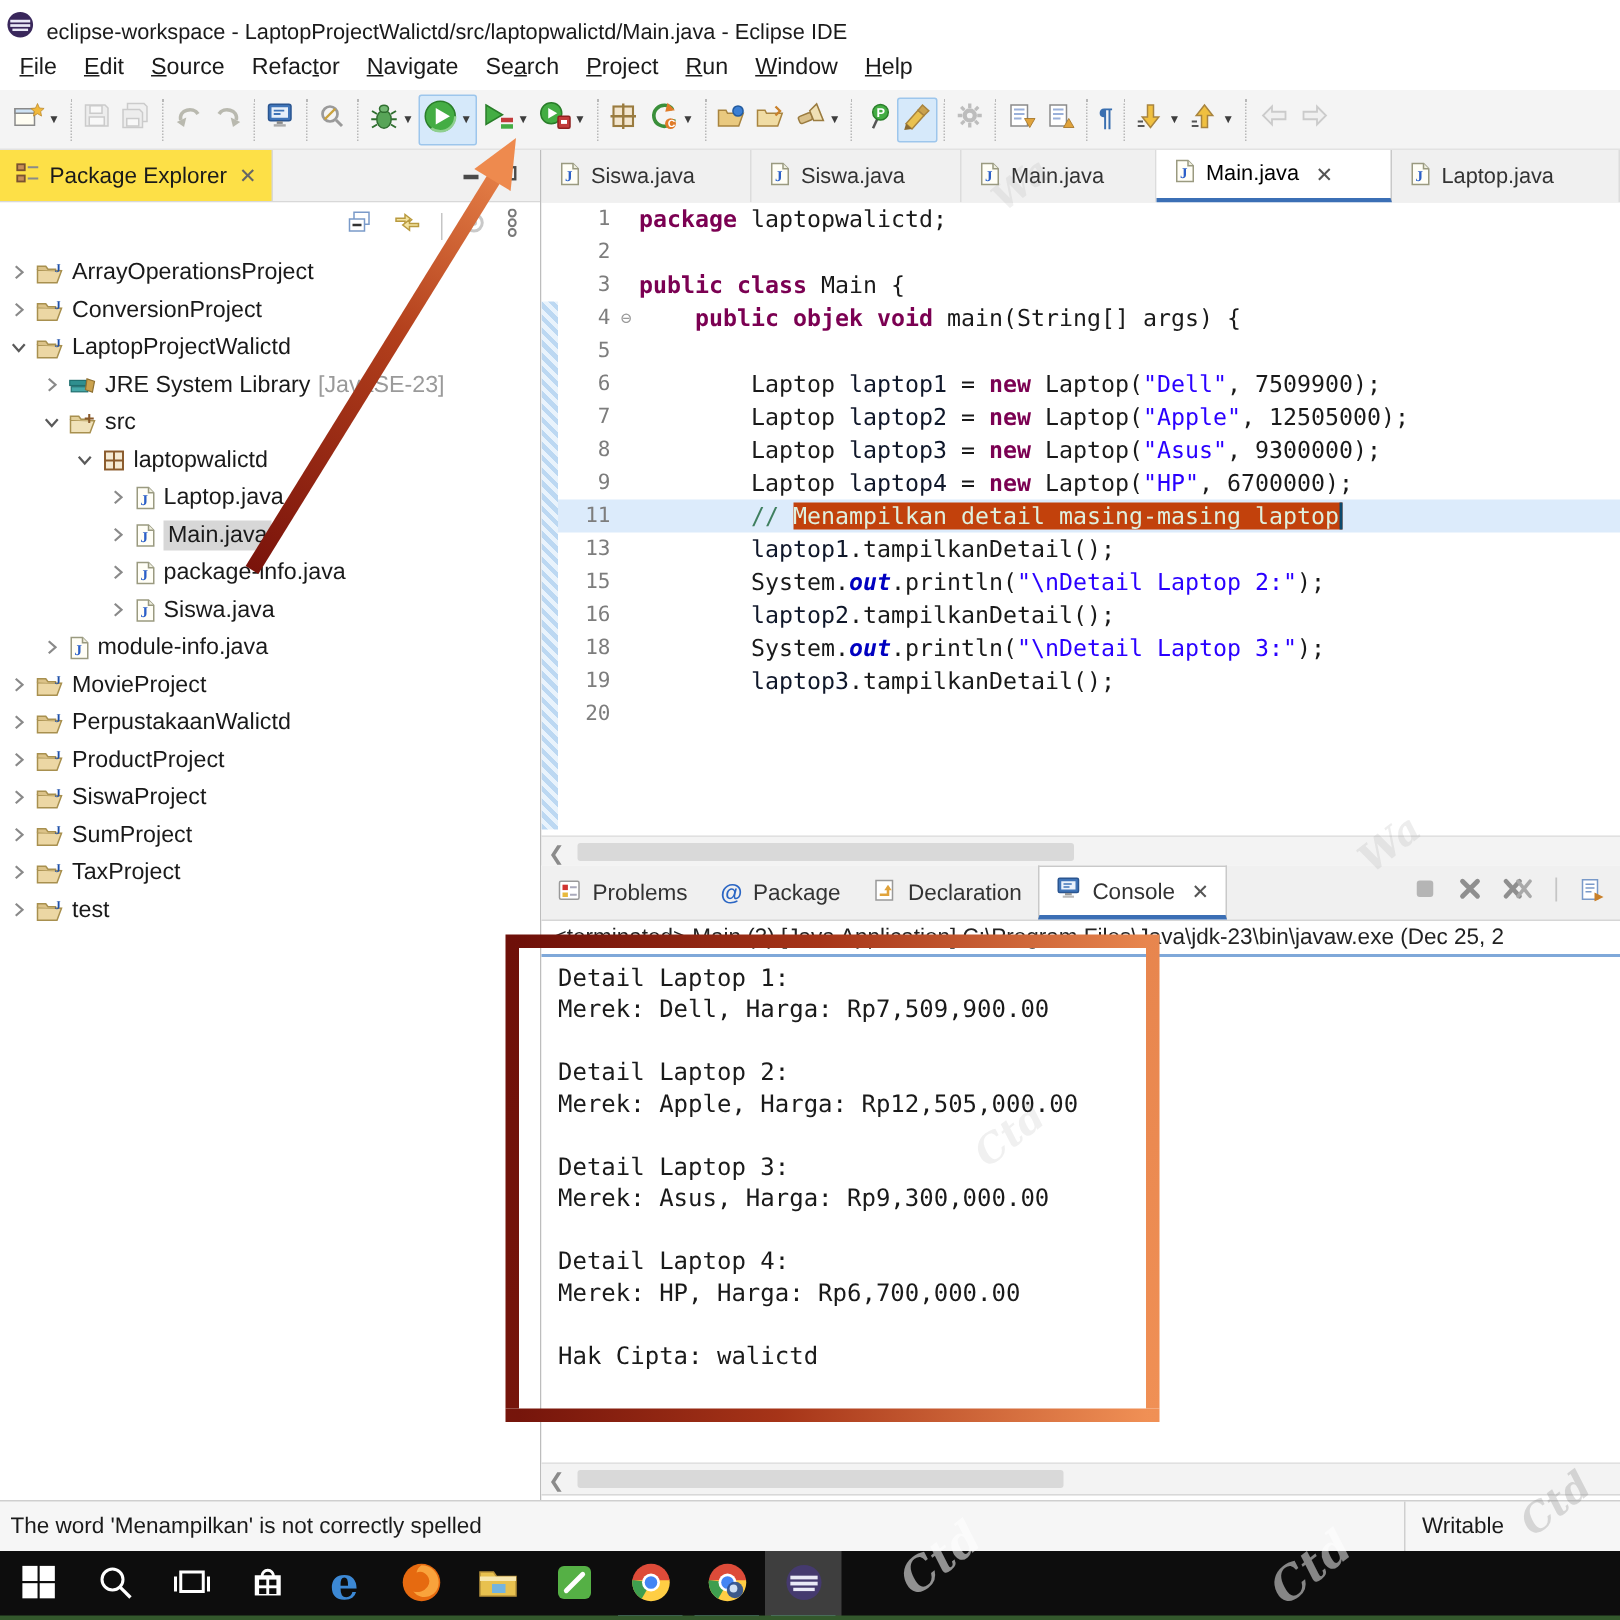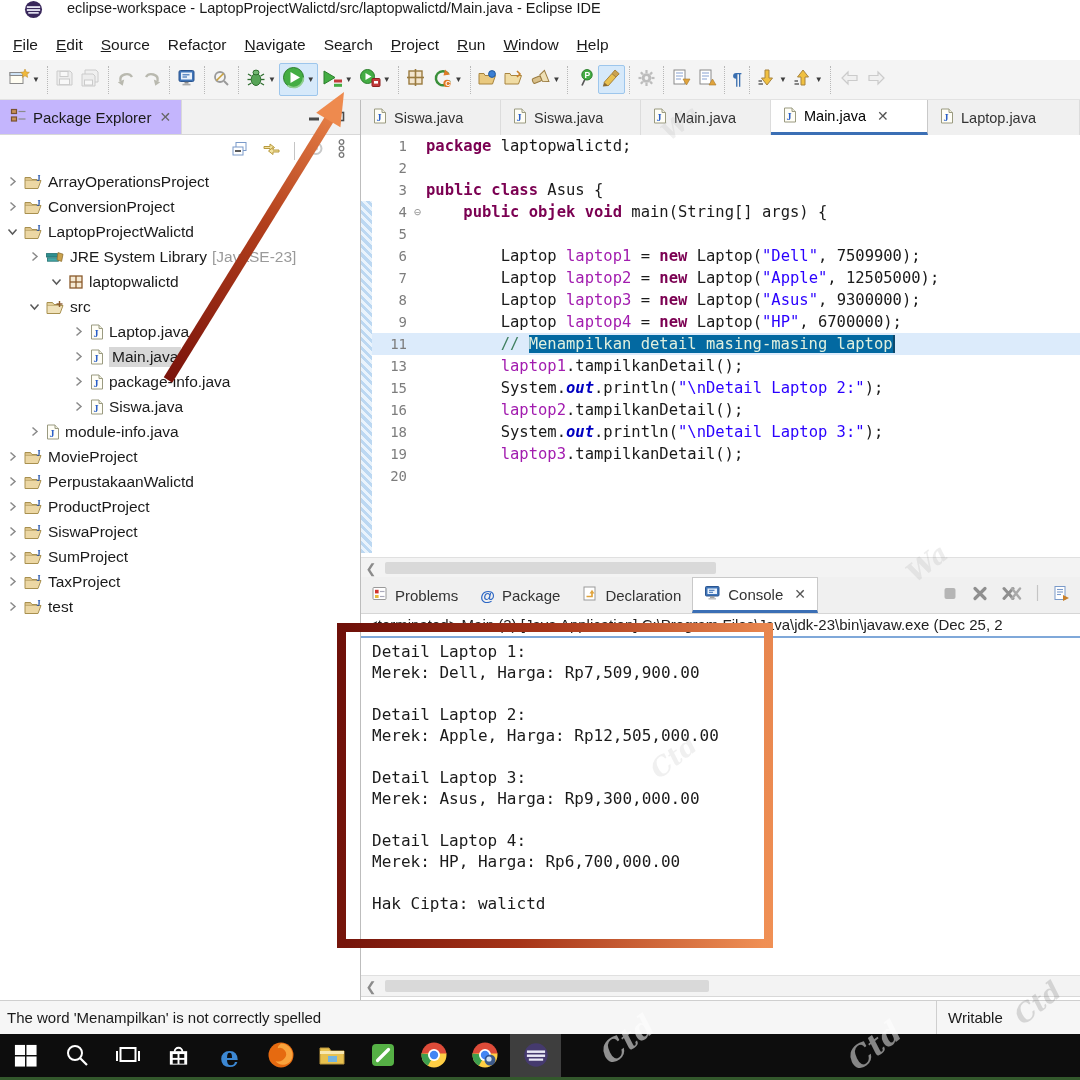--- a/index.html
+++ b/index.html
@@ -1,37 +1,37 @@
 <!DOCTYPE html>
 <html><head>
 <meta charset="utf-8">
 <style>
   html,body{margin:0;padding:0;background:#888}
   .screen{position:relative;width:1080px;height:1080px;background:#fff;overflow:hidden;
           font-family:"Liberation Sans",sans-serif;color:#1a1a1a}
   
   .titlebar{position:absolute;top:0;left:0;width:1080px;height:30px;background:#fff;
-            display:flex;align-items:flex-start;gap:24px;padding-left:24px;box-sizing:border-box;font-size:14.5px}
+            display:flex;align-items:flex-end;gap:8px;padding-left:4px;box-sizing:border-box;font-size:14.5px}
   .menubar{position:absolute;top:30px;left:0;width:1080px;height:30px;background:#fff;
            display:flex;align-items:center;padding-left:4px;font-size:15.5px}
   .menu-item{padding:3px 9px;cursor:default}
   .menu-item u{text-decoration:underline}
   .toolbar{position:absolute;top:60px;left:0;width:1080px;height:40px;background:#f4f4f4;
            border-bottom:1px solid #e2e2e2;display:flex;align-items:center;padding-left:2px;box-sizing:border-box}
   .tb-group{display:flex;align-items:center;height:28px;padding:0 4px;border-left:1px dotted #b8b8b8}
   .tb-group:first-child{border-left:none}
   .tb-btn{display:flex;align-items:center;padding:2px 2px;border-radius:2px;border:1px solid transparent}
   .tb-btn.hl{background:#d6e9fa;border:1px solid #9dc6ec}
   .tb-btn.dis{opacity:.45;filter:grayscale(.9)}
   .caret{font-size:8px;color:#3d3d3d;margin-left:2px}
   
   .left-panel{position:absolute;top:100px;left:0;width:361px;height:900px;background:#fff;
               border-right:1px solid #bdbdbd;box-sizing:border-box}
   .pe-header{height:34px;border-bottom:1px solid #d8d8d8;display:flex;align-items:stretch;background:#f1f1f1}
-  .pe-tab{display:flex;align-items:center;gap:6px;background:#c4b5fd;padding:0 10px;font-size:15px;
+  .pe-tab{display:flex;align-items:center;gap:6px;background:#fde047;padding:0 10px;font-size:15px;
           border-right:1px solid #d8d8d8}
   .pe-close{color:#666;font-size:14px;margin-left:2px}
   .pe-winbtns{margin-left:auto;display:flex;align-items:center;gap:10px;padding-right:14px}
   .pe-toolbar{height:31px;display:flex;align-items:center;justify-content:flex-end;gap:13px;
               padding-right:14px;background:#fff}
   .pe-sep{width:1px;height:18px;background:#c5c5c5}
   .pe-tree{padding-top:3px;font-size:15.5px}
   .tree-row{height:25px;display:flex;align-items:center;gap:5px;white-space:nowrap}
   .tree-chev{width:13px;display:flex;justify-content:center}
   .tree-ico{display:flex;align-items:center}
@@ -51,23 +51,23 @@
   .ed-row{height:22px;line-height:22px;font-family:"DejaVu Sans Mono",monospace;font-size:15.5px;white-space:pre;display:flex}
   .ed-row.cur{background:#dcebfb}
   .ed-num{width:46px;text-align:right;color:#7d7d7d;font-size:14px;padding-right:2px;flex:none}
   .ed-fold{width:17px;flex:none;display:flex;align-items:center;justify-content:center;color:#9a9a9a;font-size:12px}
   .ed-text{flex:1}
   .tk-kw{color:#7b0052;font-weight:bold}
   .tk-str{color:#2a00ff}
   .tk-com{color:#3f7f5f}
   .tk-comw{color:#3f7f5f;text-decoration:underline;text-decoration-style:wavy;
            text-decoration-color:#d08e5e;text-decoration-thickness:1px;text-underline-offset:3px}
-  .tk-var{color:#a21caf}
+  .tk-var{color:#0f172a}
   .tk-fld{color:#0000c0;font-style:italic;font-weight:bold}
-  .tk-sel{background:#0369a1;color:#dff0df;border-right:2px solid #0c4a6e}
+  .tk-sel{background:#c2410c;color:#dff0df;border-right:2px solid #0c4a6e}
   .hscroll{position:absolute;left:0;width:719px;height:20px;background:#f3f3f3;border-top:1px solid #e0e0e0;
            border-bottom:1px solid #d8d8d8;display:flex;align-items:center}
   .hs-btn{width:20px;color:#8b8b8b;font-size:13px;text-align:center}
   .hs-thumb{height:12px;background:#d9d9d9;border-radius:2px}
   
   .console-panel{position:absolute;top:477px;left:0;width:719px;height:423px;background:#fff}
   .cons-tabs{height:36px;background:#f0f0f0;border-bottom:1px solid #d6d6d6;display:flex;align-items:stretch}
   .cons-tab{display:flex;align-items:center;gap:7px;padding:0 11px;font-size:15px;color:#333}
   .cons-tab.active{background:#fff;border:1px solid #c9c9c9;border-bottom:3px solid #3b6fb5}
   .cons-btns{margin-left:auto;display:flex;align-items:center;gap:14px;padding-right:10px}
@@ -468,50 +468,50 @@
           <span class="tree-ico">
             <svg width="19" height="15" viewBox="0 0 19 15">
               <rect x="0.5" y="4.6" width="11" height="3.4" fill="#2f8f8f" stroke="#1f6f6f" stroke-width=".8"></rect>
               <rect x="1.5" y="8.8" width="11" height="3.4" fill="#46a8a8" stroke="#1f6f6f" stroke-width=".8"></rect>
               <path d="M12 3.6 l5 1.6 -1.4 7.2 -4.6 -1.6 Z" fill="#caa24e" stroke="#8f7030" stroke-width=".8"></path>
             </svg>
           </span>
           <span class="tree-label">JRE System Library</span>
           <span class="tree-suffix"> [JavaSE-23]</span>
         </div>
+        <div class="tree-row" style="padding-left: 28px;">
+          <span class="tree-chev">
+            <svg width="11" height="11" viewBox="0 0 11 11">
+              <path d="M1.5 3.5 L5.5 8 L9.5 3.5" fill="none" stroke="#5a5a5a" stroke-width="1.5"></path>
+            </svg>
+          </span>
+          <span class="tree-ico">
+            <svg width="19" height="16" viewBox="0 0 19 16">
+              <path d="M1 6 L1 14.5 L14 14.5 L17 6.5 Z" fill="#f0e2ba" stroke="#a8904f"></path>
+              <path d="M1 6 L1 3.5 L6.5 3.5 L8 5.5 L13 5.5 L13 6.5" fill="#e3d09a" stroke="#a8904f"></path>
+              <line x1="13.5" y1="2" x2="13.5" y2="8" stroke="#8a5a2b" stroke-width="1.4"></line>
+              <line x1="10.5" y1="5" x2="16.5" y2="5" stroke="#8a5a2b" stroke-width="1.4"></line>
+            </svg>
+          </span>
+          <span class="tree-label">src</span>
+        </div>
         <div class="tree-row" style="padding-left: 50px;">
           <span class="tree-chev">
             <svg width="11" height="11" viewBox="0 0 11 11">
               <path d="M1.5 3.5 L5.5 8 L9.5 3.5" fill="none" stroke="#5a5a5a" stroke-width="1.5"></path>
             </svg>
           </span>
           <span class="tree-ico">
             <svg width="16" height="16" viewBox="0 0 16 16">
               <rect x="2" y="2" width="12" height="12" fill="#f5ead4" stroke="#8a5a2b" stroke-width="1.3"></rect>
               <line x1="8" y1="2" x2="8" y2="14" stroke="#8a5a2b" stroke-width="1.3"></line>
               <line x1="2" y1="8" x2="14" y2="8" stroke="#8a5a2b" stroke-width="1.3"></line>
             </svg>
           </span>
           <span class="tree-label">laptopwalictd</span>
-        </div>
-        <div class="tree-row" style="padding-left: 28px;">
-          <span class="tree-chev">
-            <svg width="11" height="11" viewBox="0 0 11 11">
-              <path d="M1.5 3.5 L5.5 8 L9.5 3.5" fill="none" stroke="#5a5a5a" stroke-width="1.5"></path>
-            </svg>
-          </span>
-          <span class="tree-ico">
-            <svg width="19" height="16" viewBox="0 0 19 16">
-              <path d="M1 6 L1 14.5 L14 14.5 L17 6.5 Z" fill="#f0e2ba" stroke="#a8904f"></path>
-              <path d="M1 6 L1 3.5 L6.5 3.5 L8 5.5 L13 5.5 L13 6.5" fill="#e3d09a" stroke="#a8904f"></path>
-              <line x1="13.5" y1="2" x2="13.5" y2="8" stroke="#8a5a2b" stroke-width="1.4"></line>
-              <line x1="10.5" y1="5" x2="16.5" y2="5" stroke="#8a5a2b" stroke-width="1.4"></line>
-            </svg>
-          </span>
-          <span class="tree-label">src</span>
         </div>
         <div class="tree-row" style="padding-left: 72px;">
           <span class="tree-chev">
             <svg width="11" height="11" viewBox="0 0 11 11">
               <path d="M3.5 1.5 L8 5.5 L3.5 9.5" fill="none" stroke="#8a8a8a" stroke-width="1.5"></path>
             </svg>
           </span>
           <span class="tree-ico">
             <svg width="14" height="16" viewBox="0 0 14 16">
               <path d="M1.5 1 L9 1 L12.5 4.5 L12.5 15 L1.5 15 Z" fill="#fffef6" stroke="#9a9a80"></path>
@@ -731,21 +731,21 @@
               <text x="3.6" y="12.6" font-size="10" font-weight="bold" fill="#2b5fc7" font-family="serif">J</text>
             </svg></span>
           <span>Laptop.java</span>
         </div>
       </div>
     <div class="editor" id="editor">
       <div class="diff-strip" id="diff-strip" style="top: 66px; height: 352px;"></div>
       <div id="ed-lines">
           <div class="ed-row"><span class="ed-num">1</span><span class="ed-fold"></span><span class="ed-text"><span class="tk-kw">package</span><span class="tk-pl"> laptopwalictd;</span></span></div>
           <div class="ed-row"><span class="ed-num">2</span><span class="ed-fold"></span><span class="ed-text"></span></div>
-          <div class="ed-row"><span class="ed-num">3</span><span class="ed-fold"></span><span class="ed-text"><span class="tk-kw">public</span><span class="tk-pl"> </span><span class="tk-kw">class</span><span class="tk-pl"> Asus {</span></span></div>
+          <div class="ed-row"><span class="ed-num">3</span><span class="ed-fold"></span><span class="ed-text"><span class="tk-kw">public</span><span class="tk-pl"> </span><span class="tk-kw">class</span><span class="tk-pl"> Main {</span></span></div>
           <div class="ed-row"><span class="ed-num">4</span><span class="ed-fold">⊖</span><span class="ed-text"><span class="tk-pl">    </span><span class="tk-kw">public</span><span class="tk-pl"> </span><span class="tk-kw">objek</span><span class="tk-pl"> </span><span class="tk-kw">void</span><span class="tk-pl"> main(String[] args) {</span></span></div>
           <div class="ed-row"><span class="ed-num">5</span><span class="ed-fold"></span><span class="ed-text"><span class="tk-pl">        </span></span></div>
           <div class="ed-row"><span class="ed-num">6</span><span class="ed-fold"></span><span class="ed-text"><span class="tk-pl">        Laptop </span><span class="tk-var">laptop1</span><span class="tk-pl"> = </span><span class="tk-kw">new</span><span class="tk-pl"> Laptop(</span><span class="tk-str">"Dell"</span><span class="tk-pl">, 7509900);</span></span></div>
           <div class="ed-row"><span class="ed-num">7</span><span class="ed-fold"></span><span class="ed-text"><span class="tk-pl">        Laptop </span><span class="tk-var">laptop2</span><span class="tk-pl"> = </span><span class="tk-kw">new</span><span class="tk-pl"> Laptop(</span><span class="tk-str">"Apple"</span><span class="tk-pl">, 12505000);</span></span></div>
           <div class="ed-row"><span class="ed-num">8</span><span class="ed-fold"></span><span class="ed-text"><span class="tk-pl">        Laptop </span><span class="tk-var">laptop3</span><span class="tk-pl"> = </span><span class="tk-kw">new</span><span class="tk-pl"> Laptop(</span><span class="tk-str">"Asus"</span><span class="tk-pl">, 9300000);</span></span></div>
           <div class="ed-row"><span class="ed-num">9</span><span class="ed-fold"></span><span class="ed-text"><span class="tk-pl">        Laptop </span><span class="tk-var">laptop4</span><span class="tk-pl"> = </span><span class="tk-kw">new</span><span class="tk-pl"> Laptop(</span><span class="tk-str">"HP"</span><span class="tk-pl">, 6700000);</span></span></div>
           <div class="ed-row cur"><span class="ed-num">11</span><span class="ed-fold"></span><span class="ed-text"><span class="tk-pl">        </span><span class="tk-com">// </span><span class="tk-sel">Menampilkan detail masing-masing laptop</span></span></div>
           <div class="ed-row"><span class="ed-num">13</span><span class="ed-fold"></span><span class="ed-text"><span class="tk-pl">        </span><span class="tk-var">laptop1</span><span class="tk-pl">.tampilkanDetail();</span></span></div>
           <div class="ed-row"><span class="ed-num">15</span><span class="ed-fold"></span><span class="ed-text"><span class="tk-pl">        System.</span><span class="tk-fld">out</span><span class="tk-pl">.println(</span><span class="tk-str">"\nDetail Laptop 2:"</span><span class="tk-pl">);</span></span></div>
           <div class="ed-row"><span class="ed-num">16</span><span class="ed-fold"></span><span class="ed-text"><span class="tk-pl">        </span><span class="tk-var">laptop2</span><span class="tk-pl">.tampilkanDetail();</span></span></div>

